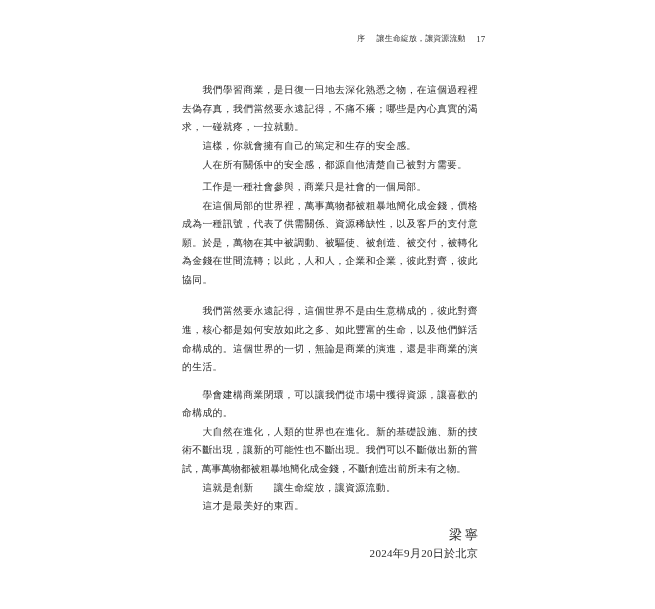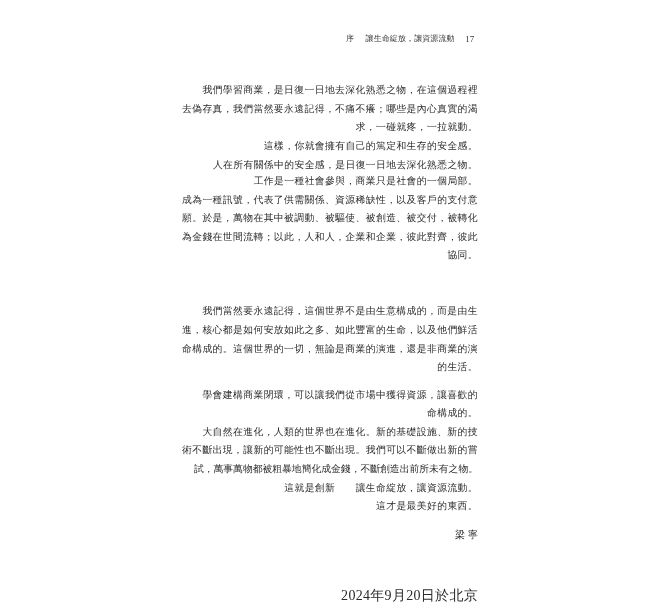--- a/index.html
+++ b/index.html
@@ -18,21 +18,21 @@
     .page {
       position: absolute;
       left: 0; top: 0;
       width: 655px; height: 609px;
       background: #ffffff;
     }
     
     .running-header {
       position: absolute;
       top: 33px;
-      left: 346px;
+      left: 357px;
       height: 12px;
       line-height: 12px;
       font-size: 8px;
       color: #333333;
       white-space: nowrap;
     }
     .running-header span { display: inline-block; vertical-align: top; }
     .rh-section { margin-right: 9px; }
     .rh-title { letter-spacing: 0.1px; margin-right: 8px; }
     .rh-page { font-family: "Liberation Serif", "DejaVu Serif", serif; font-size: 9px; }
@@ -43,80 +43,81 @@
       left: 182px;
       width: 296px;
     }
     .line {
       display: block;
       height: 18.6px;
       line-height: 18.6px;
       font-size: 9.8px;
       letter-spacing: 0.4px;
       white-space: nowrap;
-      text-align: right;
+      text-align: left;
       box-sizing: border-box;
     }
     .line.indent { padding-left: 20.4px; }
     .line.full {
       text-align: justify;
       text-align-last: justify;
     }
     .line.tight { letter-spacing: 0px; }
 
     .g0 { top: 81.2px; }
-    .g1 { top: 172px; }
+    .g1 { top: 178px; }
     .g2 { top: 302.4px; }
     .g3 { top: 385.7px; }
 
     
     .signature {
       position: absolute;
       right: 177px;
       top: 525.7px;
       text-align: right;
     }
     .sig-line {
       display: block;
       height: 18.6px;
       line-height: 18.6px;
       white-space: nowrap;
     }
-    .sig-author { font-size: 10px; letter-spacing: 3px; margin-right: -3px; }
-    .sig-date { font-size: 14px; letter-spacing: 0.3px; font-family: "Liberation Serif", "DejaVu Serif", serif; margin-top: 43px; }
+    .sig-author { font-size: 13px; letter-spacing: 3px; margin-right: -3px; }
+    .sig-date { font-size: 11px; letter-spacing: 0.3px; font-family: "Liberation Serif", "DejaVu Serif", serif; }
   </style>
 </head>
 <body>
 
 <div class="page">
 
   <div class="running-header">
     <span class="rh-section">序</span>
     <span class="rh-title">讓生命綻放，讓資源流動</span>
     <span class="rh-page">17</span>
   </div>
 
   <div class="group g0">
     <span class="line indent full">我們學習商業，是日復一日地去深化熟悉之物，在這個過程裡</span>
     <span class="line full">去偽存真，我們當然要永遠記得，不痛不癢；哪些是內心真實的渴</span>
     <span class="line">求，一碰就疼，一拉就動。</span>
     <span class="line indent">這樣，你就會擁有自己的篤定和生存的安全感。</span>
-    <span class="line indent">人在所有關係中的安全感，是日復一日地去深化熟悉之物。</span>
+    <span class="line indent">人在所有關係中的安全感，都源自他清楚自己被對方需要。</span>
   </div>
 
   <div class="group g1">
     <span class="line indent">工作是一種社會參與，商業只是社會的一個局部。</span>
+    <span class="line indent full">在這個局部的世界裡，萬事萬物都被粗暴地簡化成金錢，價格</span>
     <span class="line full">成為一種訊號，代表了供需關係、資源稀缺性，以及客戶的支付意</span>
     <span class="line full">願。於是，萬物在其中被調動、被驅使、被創造、被交付，被轉化</span>
     <span class="line full">為金錢在世間流轉；以此，人和人，企業和企業，彼此對齊，彼此</span>
     <span class="line">協同。</span>
   </div>
 
   <div class="group g2">
-    <span class="line indent full">我們當然要永遠記得，這個世界不是由生意構成的，而是由生</span>
+    <span class="line indent full">我們當然要永遠記得，這個世界不是由生意構成的，彼此對齊</span>
     <span class="line full">進，核心都是如何安放如此之多、如此豐富的生命，以及他們鮮活</span>
     <span class="line full">命構成的。這個世界的一切，無論是商業的演進，還是非商業的演</span>
     <span class="line">的生活。</span>
   </div>
 
   <div class="group g3">
     <span class="line indent full">學會建構商業閉環，可以讓我們從市場中獲得資源，讓喜歡的</span>
     <span class="line">命構成的。</span>
     <span class="line indent full">大自然在進化，人類的世界也在進化。新的基礎設施、新的技</span>
     <span class="line full">術不斷出現，讓新的可能性也不斷出現。我們可以不斷做出新的嘗</span>

